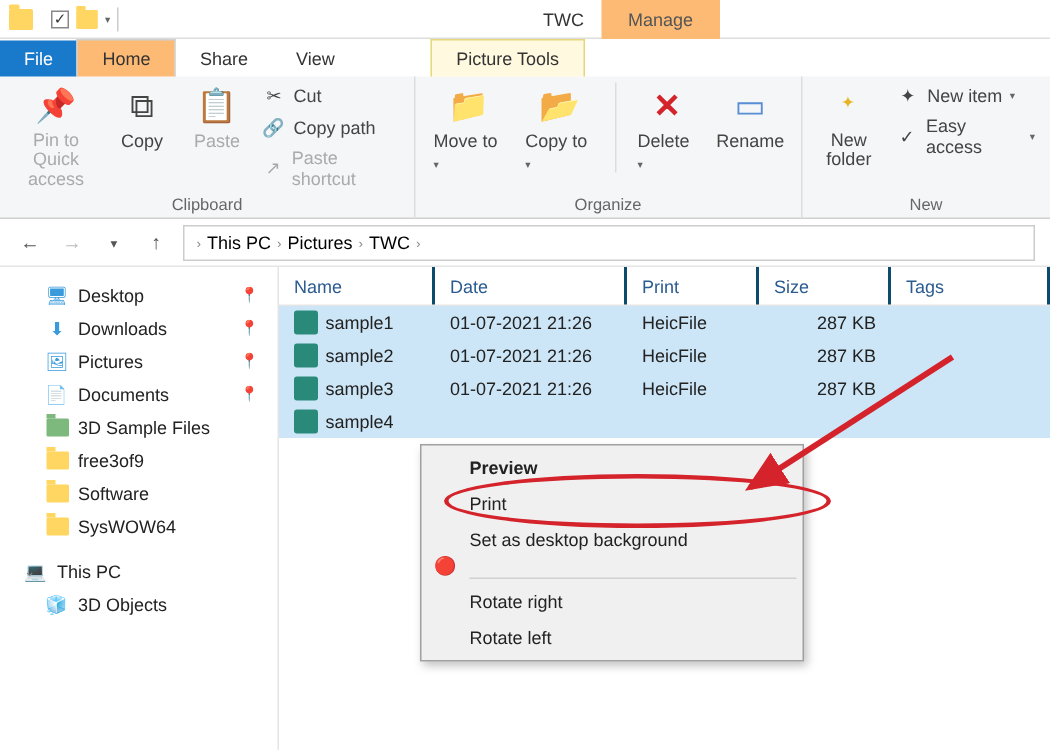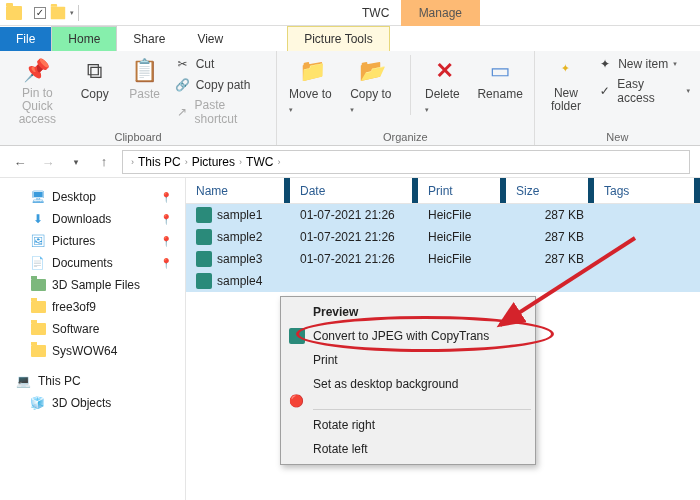--- a/index.html
+++ b/index.html
@@ -13,21 +13,21 @@
   .titlebar .chk { width: 12px; height: 12px; border: 1px solid #888; display: inline-flex; align-items: center; justify-content: center; }
   .titlebar .chk.on::after { content: "✓"; font-size: 10px; color: #333; }
   .titlebar .sep { width: 1px; height: 16px; background: #ccc; }
   .titlebar .title-text { padding-left: 12px; color: #333; }
   .titlebar .context-tab { margin-left: auto; margin-right: 220px; background: #fdba74; padding: 0 18px; height: 26px; display: flex; align-items: center; color: #555; }
   
   
   .tabs { height: 25px; display: flex; align-items: flex-end; background: #fff; }
   .tab { padding: 5px 16px; color: #333; cursor: pointer; }
   .tab.file { background: #1979ca; color: #fff; }
-  .tab.active { border: 1px solid #d0d0d0; border-bottom: none; background: #86efac; }
+  .tab.active { border: 1px solid #d0d0d0; border-bottom: none; background: #fdba74; }
   .tab.context { background: #fff9e0; border: 1px solid #e6d77a; border-bottom: none; }
   
   
   .ribbon { height: 95px; background: #f5f6f7; border-bottom: 1px solid #d0d0d0; display: flex; }
   .group { border-right: 1px solid #ddd; padding: 4px 8px 2px; display: flex; flex-direction: column; justify-content: space-between; }
   .group-label { text-align: center; font-size: 11px; color: #666; padding-top: 2px; }
   .group-body { display: flex; align-items: flex-start; gap: 6px; flex: 1; }
   .big-btn { display: flex; flex-direction: column; align-items: center; gap: 2px; padding: 2px 4px; color: #444; min-width: 44px; }
   .big-btn.dis { color: #aaa; }
   .big-ico { width: 28px; height: 28px; display: flex; align-items: center; justify-content: center; font-size: 22px; }
@@ -50,21 +50,21 @@
   .side-item.root { padding-left: 10px; margin-top: 8px; }
   .side-item .pin { margin-left: auto; color: #888; font-size: 10px; }
   .side-ico { width: 16px; height: 16px; display: inline-flex; align-items: center; justify-content: center; }
   .folder-small { width: 15px; height: 12px; background: #ffd662; border-radius: 1px; position: relative; }
   .folder-small::before { content: ""; position: absolute; top: -3px; left: 0; width: 6px; height: 3px; background: #ffd662; }
   .folder-green { background: #7db87d; } .folder-green::before { background: #7db87d; }
   .side-item .caret { position: absolute; left: 10px; font-size: 9px; color: #888; }
   
   .content { flex: 1; border-left: 1px solid #e5e5e5; }
   .cols { display: flex; height: 26px; align-items: center; border-bottom: 1px solid #e5e5e5; }
-  .col { padding: 0 10px; color: #2b5c91; font-size: 12px; border-right: 6px solid #0c4a6e; height: 100%; display: flex; align-items: center; }
+  .col { padding: 0 10px; color: #2b5c91; font-size: 12px; border-right: 2px solid #0c4a6e; height: 100%; display: flex; align-items: center; }
   .col.name { width: 104px; } .col.date { width: 128px; } .col.type { width: 88px; } .col.size { width: 88px; } .col.tags { flex: 1; }
   .rows { }
   .row { display: flex; height: 22px; align-items: center; }
   .row.sel { background: #cde6f7; }
   .cell { padding: 0 10px; font-size: 12px; color: #222; }
   .cell.name { width: 104px; display: flex; align-items: center; gap: 5px; }
   .cell.date { width: 128px; } .cell.type { width: 88px; } .cell.size { width: 88px; text-align: right; }
   .heic-ico { width: 16px; height: 16px; background: #2a8a7a; border-radius: 2px; display: inline-block; }
   
   
@@ -308,24 +308,20 @@
       </div>
     </div>
   </div>
 </div>
 
 <div class="ctxmenu">
   <div class="ctx-item bold">
       <span>Preview</span>
     </div>
   <div class="ctx-item">
-      <span class="ico" style="background:#2a8a7a;border-radius:2px"></span>
-      <span>Convert to JPEG with CopyTrans</span>
-    </div>
-  <div class="ctx-item">
       <span>Print</span>
     </div>
   <div class="ctx-item">
       <span>Set as desktop background</span>
     </div>
   <div class="ctx-item">
       <span class="ico">🔴</span>
     </div>
   <div class="ctx-sep"></div>
   <div class="ctx-item">

